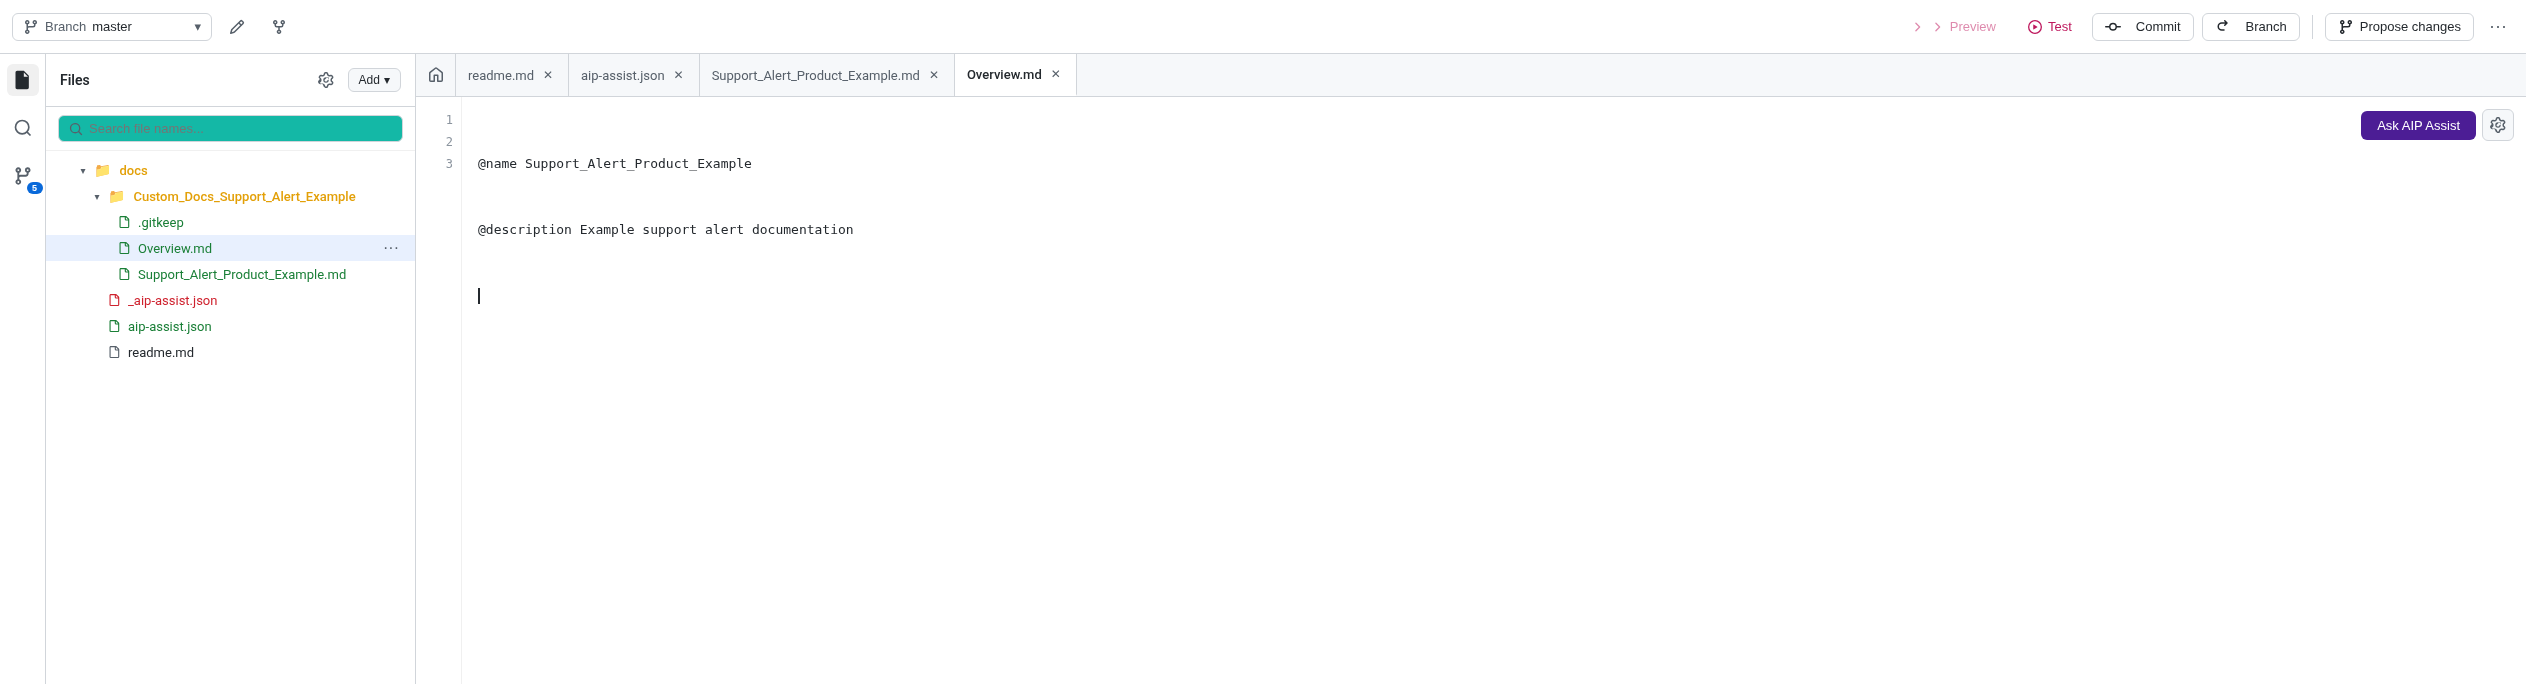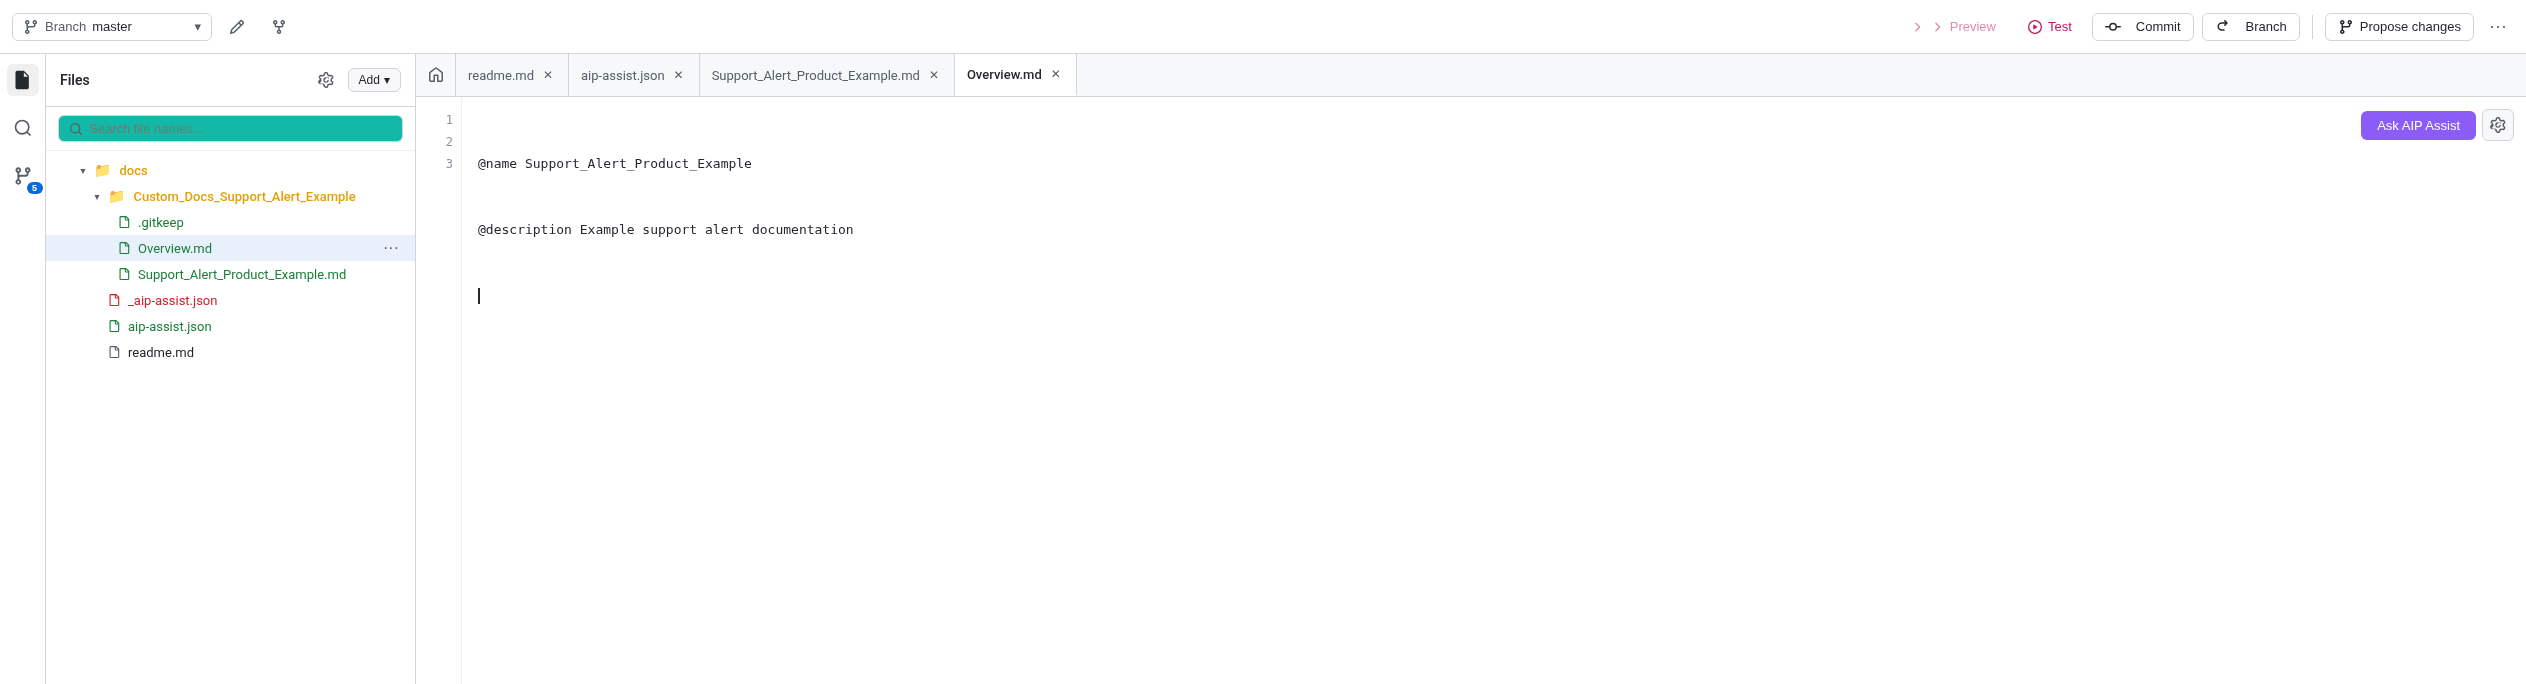--- a/index.html
+++ b/index.html
@@ -200,21 +200,21 @@
     @keyframes blink { 50% { opacity: 0; } }
 
     
     .ask-aip-container {
       position: absolute; top: 12px; right: 12px;
       display: flex; align-items: center; gap: 6px;
     }
     .ask-aip-btn {
       display: flex; align-items: flex-end; gap: 6px;
       padding: 7px 16px; border-radius: 6px;
-      border: none; background: #8b5cf6; color: white;
+      border: none; background: #4c1d95; color: white;
       cursor: pointer; font-size: 13px; font-weight: 500;
     }
     .ask-aip-gear {
       display: flex; align-items: center; justify-content: center;
       width: 32px; height: 32px; border-radius: 6px;
       border: none; background: #f6f8fa; cursor: pointer;
       color: #57606a; border: 1px solid #d1d5da;
     }
   </style>
 </head>

